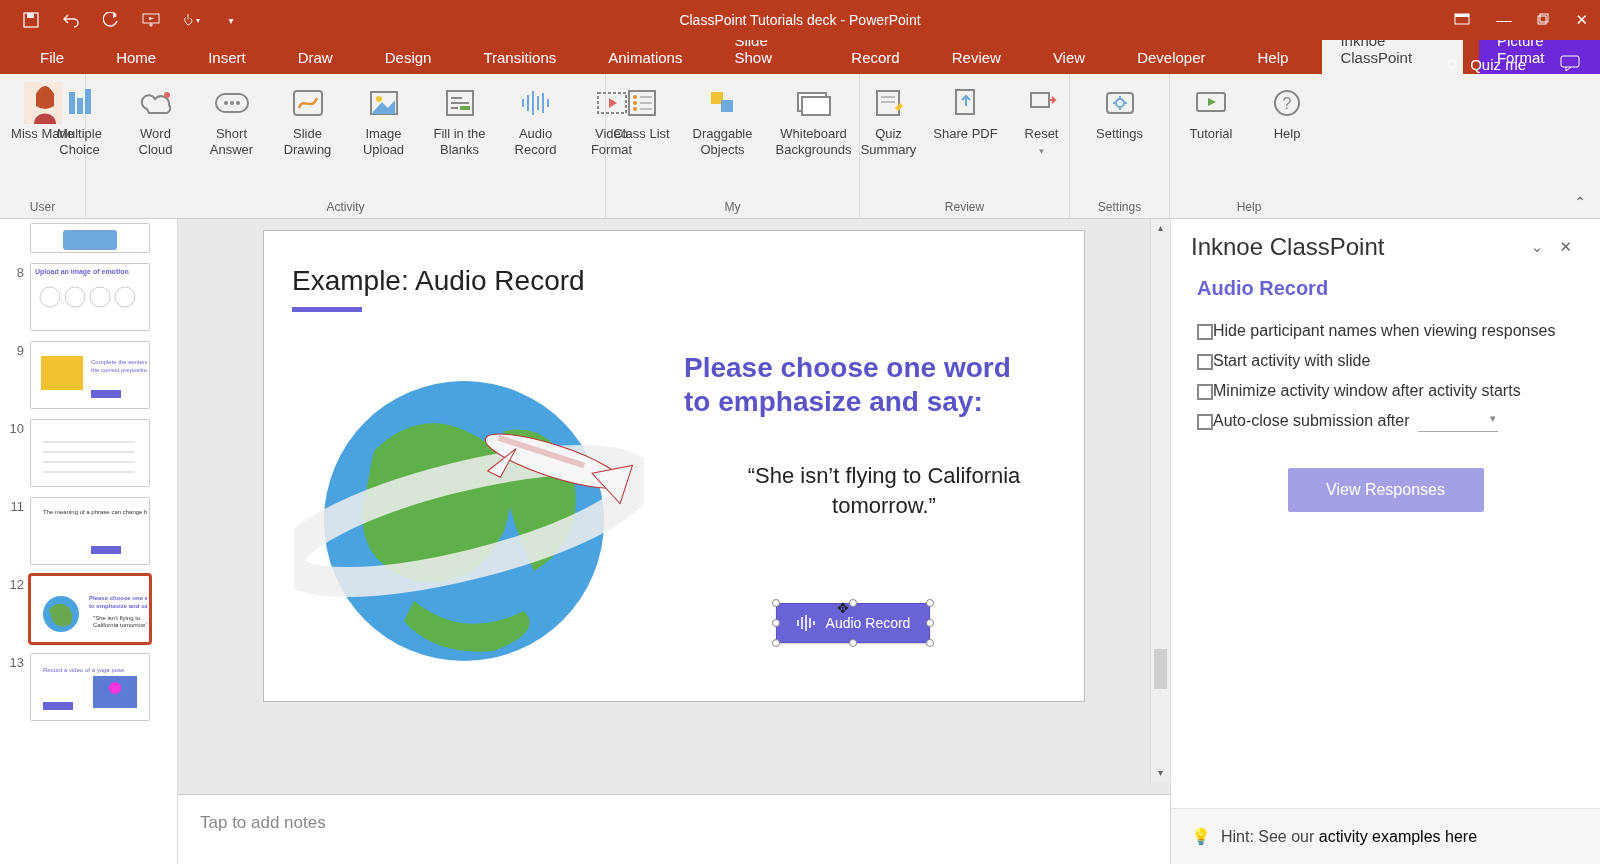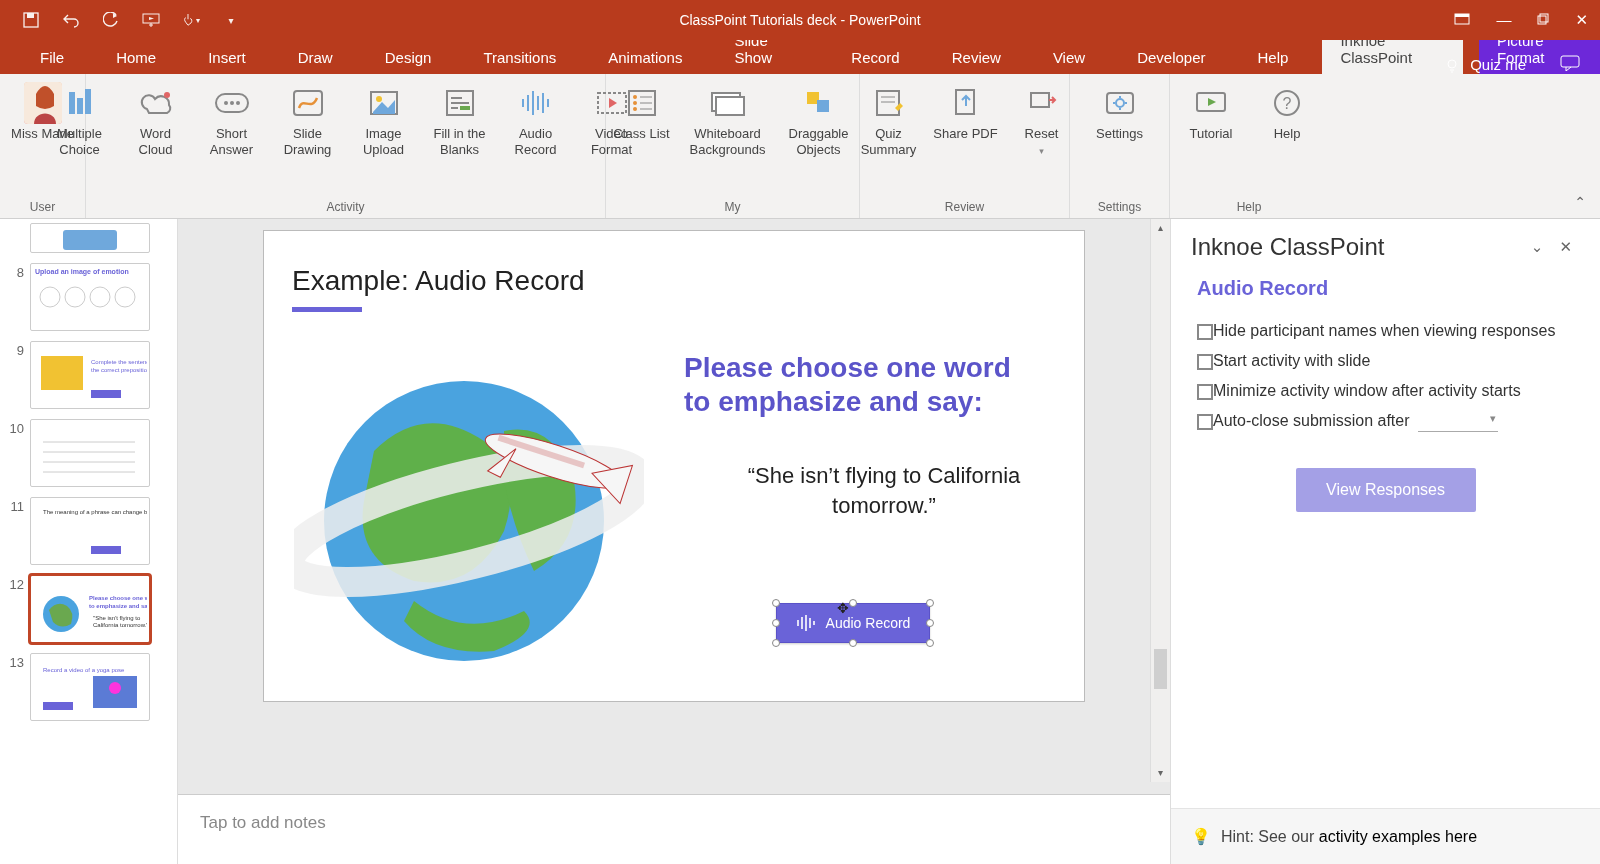--- a/index.html
+++ b/index.html
@@ -99,21 +99,21 @@
   .pane { width:430px; background:#fff; border-left:1px solid #ddd; display:flex; flex-direction:column; font-size:15px;}
   .pane-head { padding: 14px 20px 10px 20px; display:flex; align-items:center; }
   .pane-head h2 { font-size:24px; font-weight:400; color:#333; flex:1;}
   .pane-head .pc { cursor:pointer; padding:0 8px; color:#666;}
   .pane-sub { padding: 6px 20px 16px 26px; color:#6A63D8; font-size:20px; font-weight:600;}
   .opt-row { display:flex; align-items:flex-start; padding: 6px 20px 6px 26px; color:#333; font-size:16px;}
   .cbx { width:16px;height:16px;border:2px solid #888; margin-top:2px; flex-shrink:0; cursor:pointer;}
   .play-head { display:flex; align-items:center; padding: 28px 22px 8px 26px;}
   .play-head .t { font-size:19px; font-weight:600; color:#333; flex:1;}
   .play-head .save { color:#4A77D4; font-size:16px; cursor:pointer;}
-  .view-btn { margin: 30px auto 0 auto; width: 180px; height:44px; background:#A4A0E6; color:#fff; display:flex;align-items:center;justify-content:center; font-size:16px; border-radius:2px; cursor:pointer;}
+  .view-btn { margin: 30px auto 0 auto; width: 196px; height:44px; background:#A4A0E6; color:#fff; display:flex;align-items:center;justify-content:center; font-size:16px; border-radius:2px; cursor:pointer;}
   .sel-dd { margin-left:8px; width:80px; height:20px; border-bottom:1px solid #aaa; position:relative;}
   .sel-dd::after{content:"▾";position:absolute;right:2px;top:0;font-size:11px;color:#888;}
 
   .hint { margin-top:auto; padding: 18px 20px; background:#F6F6F6; border-top:1px solid #e4e4e4; font-size:16px; color:#444; display:flex; align-items:center; gap:10px;}
   .hint a { color:#000000; text-decoration:none;margin-top:39px;}
 </style>
 </head>
 <body>
 
 <div class="titlebar">
@@ -312,37 +312,37 @@
               <circle cx="9" cy="9" r="2" fill="#e69138"></circle>
               <line x1="14" y1="9" x2="26" y2="9" stroke="#888"></line>
               <circle cx="9" cy="15" r="2" fill="#e69138"></circle>
               <line x1="14" y1="15" x2="26" y2="15" stroke="#888"></line>
               <circle cx="9" cy="21" r="2" fill="#e69138"></circle>
               <line x1="14" y1="21" x2="26" y2="21" stroke="#888"></line>
             </svg>
           </div>
           <span>Class List</span>
         </div>
+      <div class="rbtn" style="width:78px">
+          <div class="ic">
+            <svg width="32" height="30" viewBox="0 0 32 30">
+              <rect x="4" y="4" width="12" height="12" fill="#f1c232"></rect>
+              <rect x="14" y="12" width="12" height="12" fill="#6fa8dc"></rect>
+            </svg>
+          </div>
+          <span>Draggable Objects</span>
+        </div>
       <div class="rbtn" style="width:88px">
           <div class="ic">
             <svg width="36" height="28" viewBox="0 0 36 28">
               <rect x="2" y="4" width="28" height="18" fill="#fff" stroke="#888" stroke-width="2"></rect>
               <rect x="6" y="8" width="28" height="18" fill="#fff" stroke="#888" stroke-width="2"></rect>
             </svg>
           </div>
           <span>Whiteboard Backgrounds</span>
-        </div>
-      <div class="rbtn" style="width:78px">
-          <div class="ic">
-            <svg width="32" height="30" viewBox="0 0 32 30">
-              <rect x="4" y="4" width="12" height="12" fill="#f1c232"></rect>
-              <rect x="14" y="12" width="12" height="12" fill="#6fa8dc"></rect>
-            </svg>
-          </div>
-          <span>Draggable Objects</span>
         </div>
     </div>
     <div class="group-label">My</div>
   </div>
 
   <div class="group" style="width:210px">
     <div class="group-items">
       <div class="rbtn" style="width:70px">
           <div class="ic">
             <svg width="32" height="30" viewBox="0 0 32 30">

